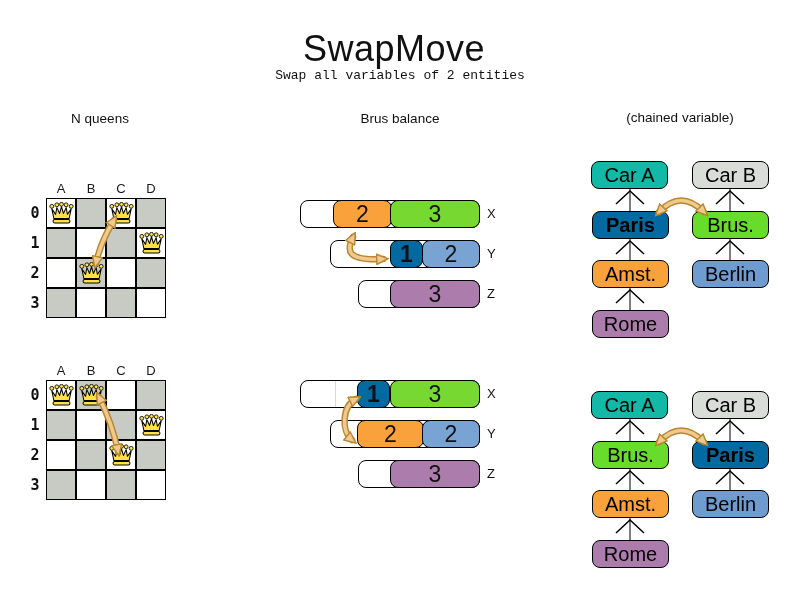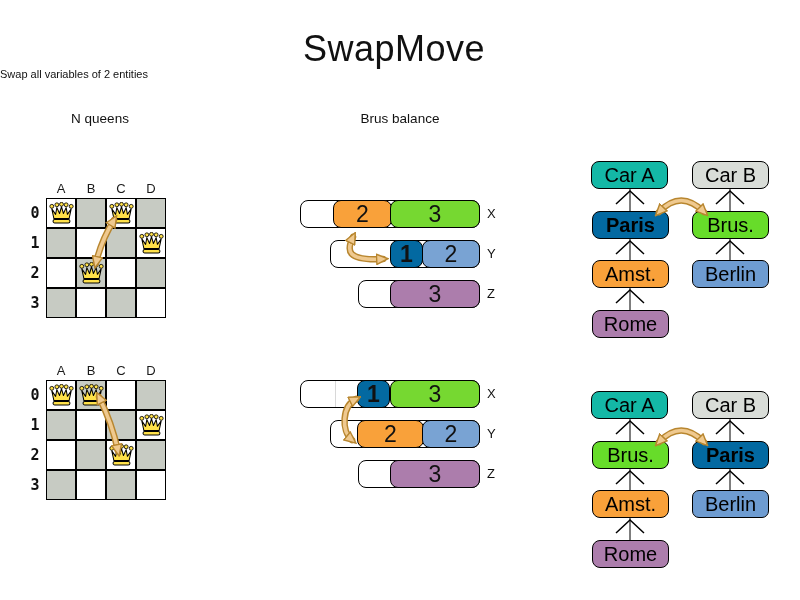--- a/index.html
+++ b/index.html
@@ -1,20 +1,20 @@
 <!DOCTYPE html>
 <html><head>
 <meta charset="utf-8">
 <style>
   html,body{margin:0;padding:0;background:#fff;}
   .canvas{position:relative;width:800px;height:600px;background:#fff;overflow:hidden;
           font-family:"Liberation Sans",sans-serif;color:#111;}
   .abs{position:absolute;}
   .title{left:0;right:12px;top:28px;text-align:center;font-size:36px;letter-spacing:.5px;}
-  .subtitle{left:0;right:0;top:68px;font-size:11px;}
+  .subtitle{left:0;right:0;top:68px;text-align:center;font-size:13px;font-family:Liberation Mono, monospace;}
   .col-title{font-size:13.5px;text-align:center;line-height:17px;}
 
   
   .clabels{display:flex;width:120px;font-size:13px;color:#1a1a1a;}
   .clabels span{width:30px;text-align:center;}
   .rlabels{width:18px;font-family:"DejaVu Sans Mono",monospace;font-weight:bold;
            font-size:15px;text-align:center;}
   .rlabels span{display:block;height:30px;line-height:30px;}
   .board{display:grid;grid-template-columns:repeat(4,30px);grid-auto-rows:30px;}
   .c{border:1px solid #000;display:flex;align-items:center;justify-content:center;}
@@ -33,21 +33,21 @@
   .bg-purple{background:#AC7DAC;}
   .rowlab{font-size:13px;height:28px;line-height:28px;}
   .ghost{width:1px;background:#D8D8D8;}
 
   
   .vbox{width:77px;height:28px;border:1.6px solid #000;border-radius:8px;box-sizing:border-box;
         display:flex;align-items:center;justify-content:center;font-size:20px;color:#000;}
   .bg-cara{background:#14b8a6;}
   .bg-carb{background:#D9DDD8;}
   .bg-vgreen{background:#67DC2A;}
-  .bg-vblue{background:#6E9CD1;border-radius:7px;}
+  .bg-vblue{background:#6E9CD1;}
 
   
   .overlay{position:absolute;left:0;top:0;pointer-events:none;}
   .tanb{fill:none;stroke:#B8862F;stroke-width:6.5;stroke-linecap:round;}
   .tanf{fill:none;stroke:#EFC98F;stroke-width:3.6;}
   .chain{stroke:#7d7d7d;stroke-width:2;}
   .chev{fill:none;stroke:#000;stroke-width:1.5;}
 </style>
 </head>
 <body>
@@ -67,20 +67,21 @@
 </svg>
 
 <div class="canvas">
 
   <div class="abs title">SwapMove</div>
   <div class="abs subtitle">Swap all variables of 2 entities</div>
 
   <div class="abs col-title" style="left:40px;top:110px;width:120px">N queens</div>
   <div class="abs col-title" style="left:330px;top:110px;width:140px">Brus balance</div>
   <div class="abs col-title" style="left:588px;top:109px;width:184px">
+    <div>(chained variable)</div>
   </div>
 
   <div class="abs clabels" style="left:46px;top:181px">
     <span>A</span>
     <span>B</span>
     <span>C</span>
     <span>D</span>
   </div>
   <div class="abs rlabels" style="left:26px;top:198px">
     <span>0</span>

